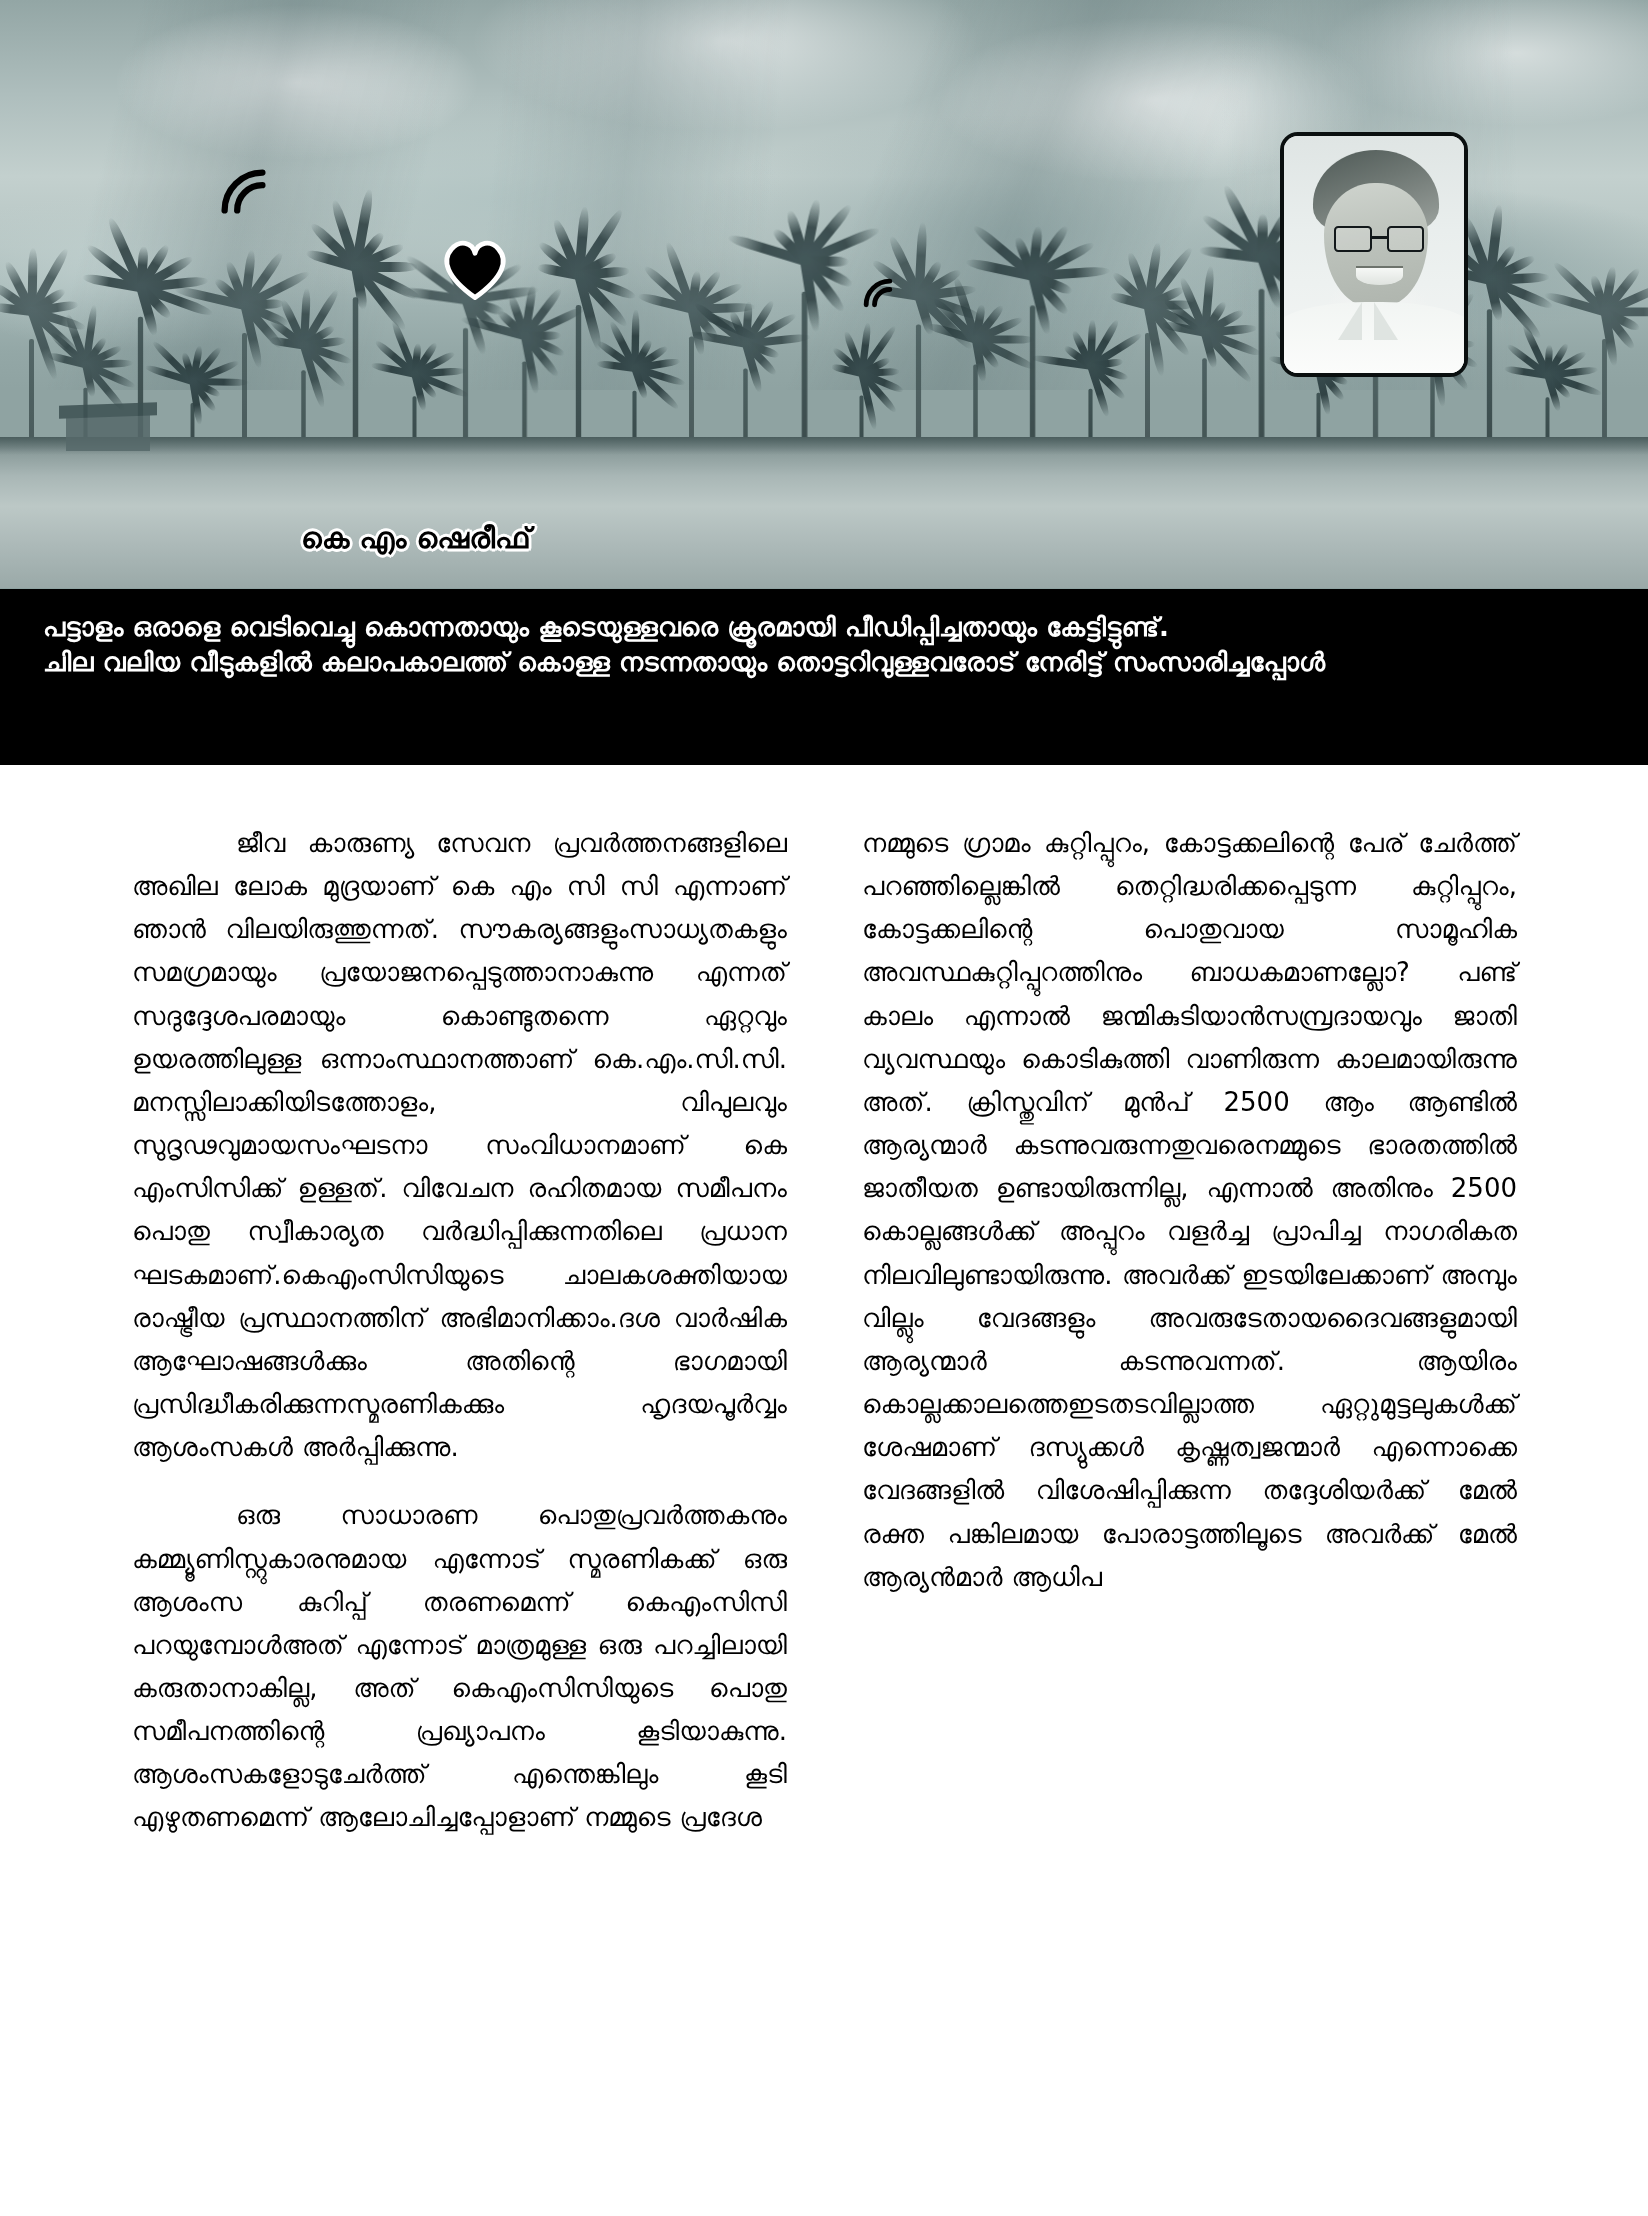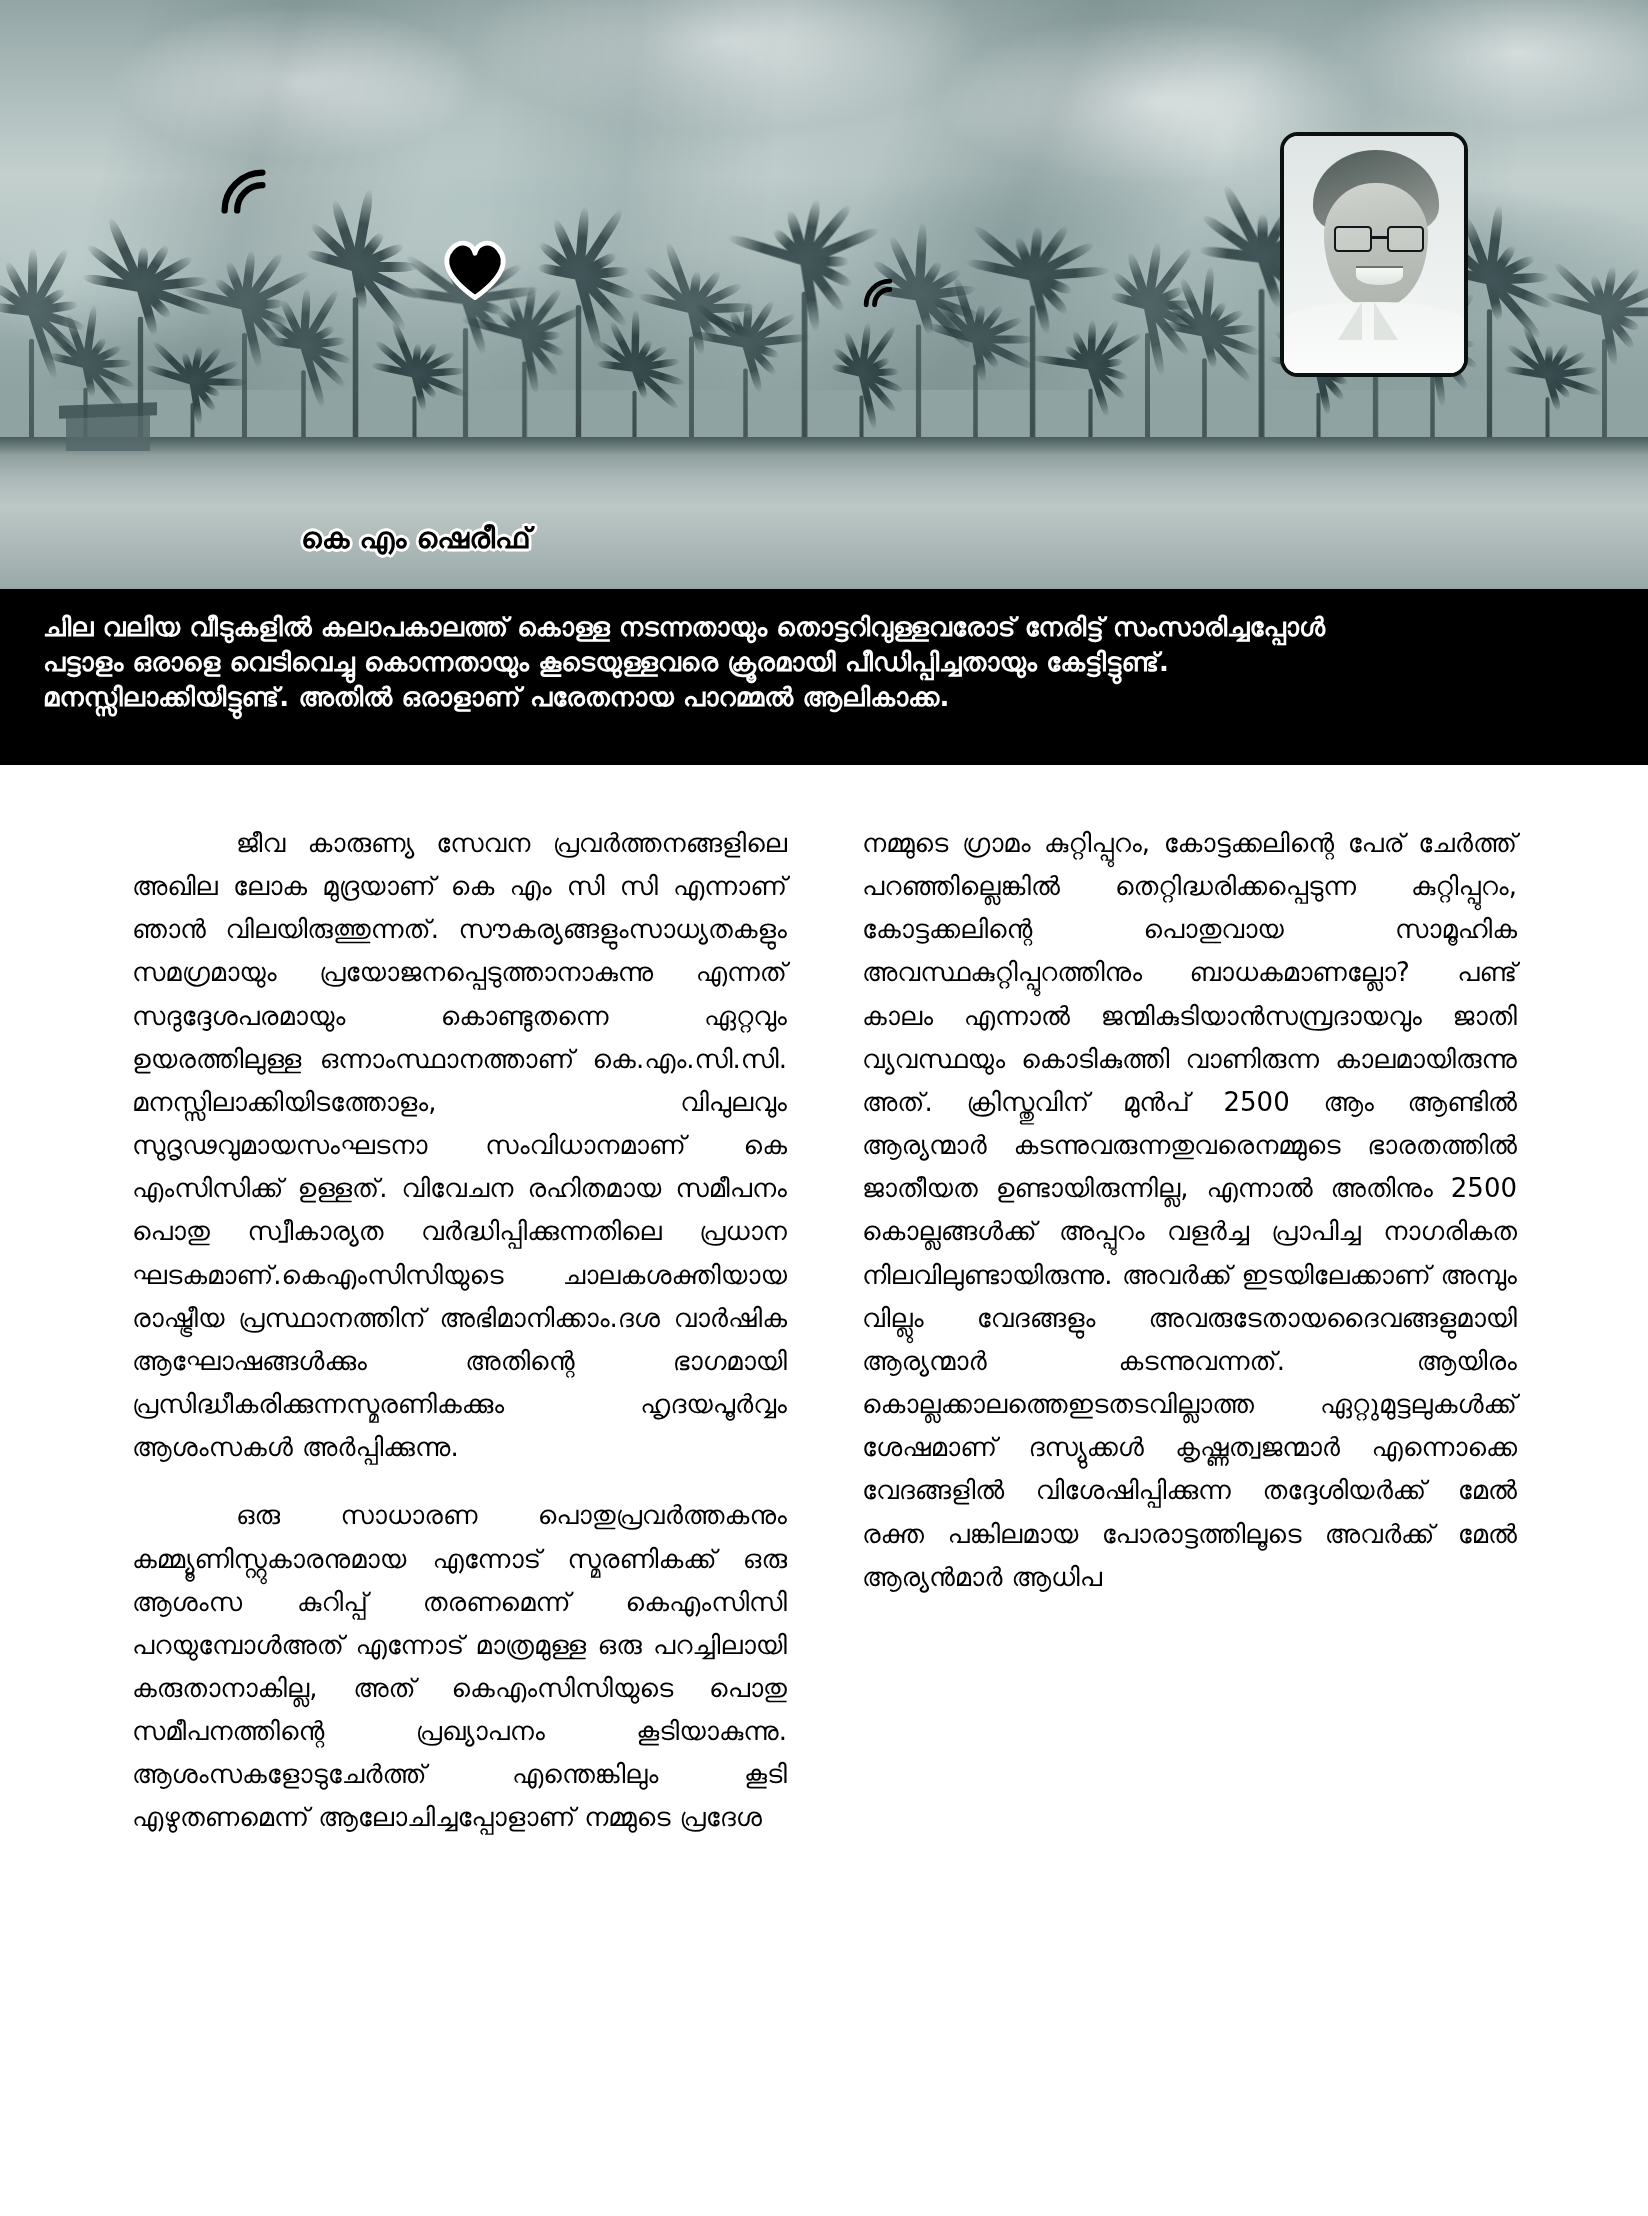--- a/index.html
+++ b/index.html
@@ -793,23 +793,22 @@
         </div>
         <div class="p-mouth"></div>
         <div class="p-shirt"></div>
         <div class="p-collar-l"></div>
         <div class="p-collar-r"></div>
       </div>
     </div>
   </div>
 
   <div class="intro-box">
+    <div class="intro-line">പട്ടാളം ഒരാളെ വെടിവെച്ചു കൊന്നതായും കൂടെയുള്ളവരെ ക്രൂരമായി പീഡിപ്പിച്ചതായും കേട്ടിട്ടുണ്ട്.</div>
     <div class="intro-line">ചില വലിയ വീടുകളിൽ കലാപകാലത്ത് കൊള്ള നടന്നതായും തൊട്ടറിവുള്ളവരോട് നേരിട്ട് സംസാരിച്ചപ്പോൾ</div>
-    <div class="intro-line">പട്ടാളം ഒരാളെ വെടിവെച്ചു കൊന്നതായും കൂടെയുള്ളവരെ ക്രൂരമായി പീഡിപ്പിച്ചതായും കേട്ടിട്ടുണ്ട്.</div>
-    <div class="intro-line">മനസ്സിലാക്കിയിട്ടുണ്ട്. അതിൽ ഒരാളാണ് പരേതനായ പാറമ്മൽ ആലികാക്ക.</div>
   </div>
 
   <div class="columns">
     <div class="col">
       <p class="para indent">ജീവ കാരുണ്യ സേവന പ്രവർത്തനങ്ങളിലെ അഖില ലോക മുദ്രയാണ് കെ എം സി സി എന്നാണ് ഞാൻ വിലയിരുത്തുന്നത്. സൗകര്യങ്ങളുംസാധ്യതകളും സമഗ്രമായും പ്രയോജനപ്പെടുത്താനാകുന്നു എന്നത് സദുദ്ദേശപരമായും കൊണ്ടുതന്നെ ഏറ്റവും ഉയരത്തിലുള്ള ഒന്നാംസ്ഥാനത്താണ് കെ.എം.സി.സി. മനസ്സിലാക്കിയിടത്തോളം, വിപുലവും സുദൃഢവുമായസംഘടനാ സംവിധാനമാണ് കെ എംസിസിക്ക് ഉള്ളത്. വിവേചന രഹിതമായ സമീപനം പൊതു സ്വീകാര്യത വർദ്ധിപ്പിക്കുന്നതിലെ പ്രധാന ഘടകമാണ്.കെഎംസിസിയുടെ ചാലകശക്തിയായ രാഷ്ട്രീയ പ്രസ്ഥാനത്തിന് അഭിമാനിക്കാം.ദശ വാർഷിക ആഘോഷങ്ങൾക്കും അതിന്റെ ഭാഗമായി പ്രസിദ്ധീകരിക്കുന്നസ്മരണികക്കും ഹൃദയപൂർവ്വം ആശംസകൾ അർപ്പിക്കുന്നു.</p>
       <p class="para indent">ഒരു സാധാരണ പൊതുപ്രവർത്തകനും കമ്മ്യൂണിസ്റ്റുകാരനുമായ എന്നോട് സ്മരണികക്ക് ഒരു ആശംസ കുറിപ്പ് തരണമെന്ന് കെഎംസിസി പറയുമ്പോൾഅത് എന്നോട് മാത്രമുള്ള ഒരു പറച്ചിലായി കരുതാനാകില്ല, അത് കെഎംസിസിയുടെ പൊതു സമീപനത്തിന്റെ പ്രഖ്യാപനം കൂടിയാകുന്നു. ആശംസകളോടുചേർത്ത് എന്തെങ്കിലും കൂടി എഴുതണമെന്ന് ആലോചിച്ചപ്പോളാണ് നമ്മുടെ പ്രദേശ</p>
     </div>
     <div class="col">
       <p class="para">നമ്മുടെ ഗ്രാമം കുറ്റിപ്പുറം, കോട്ടക്കലിന്റെ പേര് ചേർത്ത് പറഞ്ഞില്ലെങ്കിൽ തെറ്റിദ്ധരിക്കപ്പെടുന്ന കുറ്റിപ്പുറം, കോട്ടക്കലിന്റെ പൊതുവായ സാമൂഹിക അവസ്ഥകുറ്റിപ്പുറത്തിനും ബാധകമാണല്ലോ? പണ്ട് കാലം എന്നാൽ ജന്മികുടിയാൻസമ്പ്രദായവും ജാതി വ്യവസ്ഥയും കൊടികുത്തി വാണിരുന്ന കാലമായിരുന്നു അത്. ക്രിസ്തുവിന് മുൻപ് 2500 ആം ആണ്ടിൽ ആര്യന്മാർ കടന്നുവരുന്നതുവരെനമ്മുടെ ഭാരതത്തിൽ ജാതീയത ഉണ്ടായിരുന്നില്ല, എന്നാൽ അതിനും 2500 കൊല്ലങ്ങൾക്ക് അപ്പുറം വളർച്ച പ്രാപിച്ച നാഗരികത നിലവിലുണ്ടായിരുന്നു. അവർക്ക് ഇടയിലേക്കാണ് അമ്പും വില്ലും വേദങ്ങളും അവരുടേതായദൈവങ്ങളുമായി ആര്യന്മാർ കടന്നുവന്നത്. ആയിരം കൊല്ലക്കാലത്തെഇടതടവില്ലാത്ത ഏറ്റുമുട്ടലുകൾക്ക് ശേഷമാണ് ദസ്യുക്കൾ കൃഷ്ണത്വജന്മാർ എന്നൊക്കെ വേദങ്ങളിൽ വിശേഷിപ്പിക്കുന്ന തദ്ദേശിയർക്ക് മേൽ രക്ത പങ്കിലമായ പോരാട്ടത്തിലൂടെ അവർക്ക് മേൽ ആര്യൻമാർ ആധിപ</p>
     </div>

